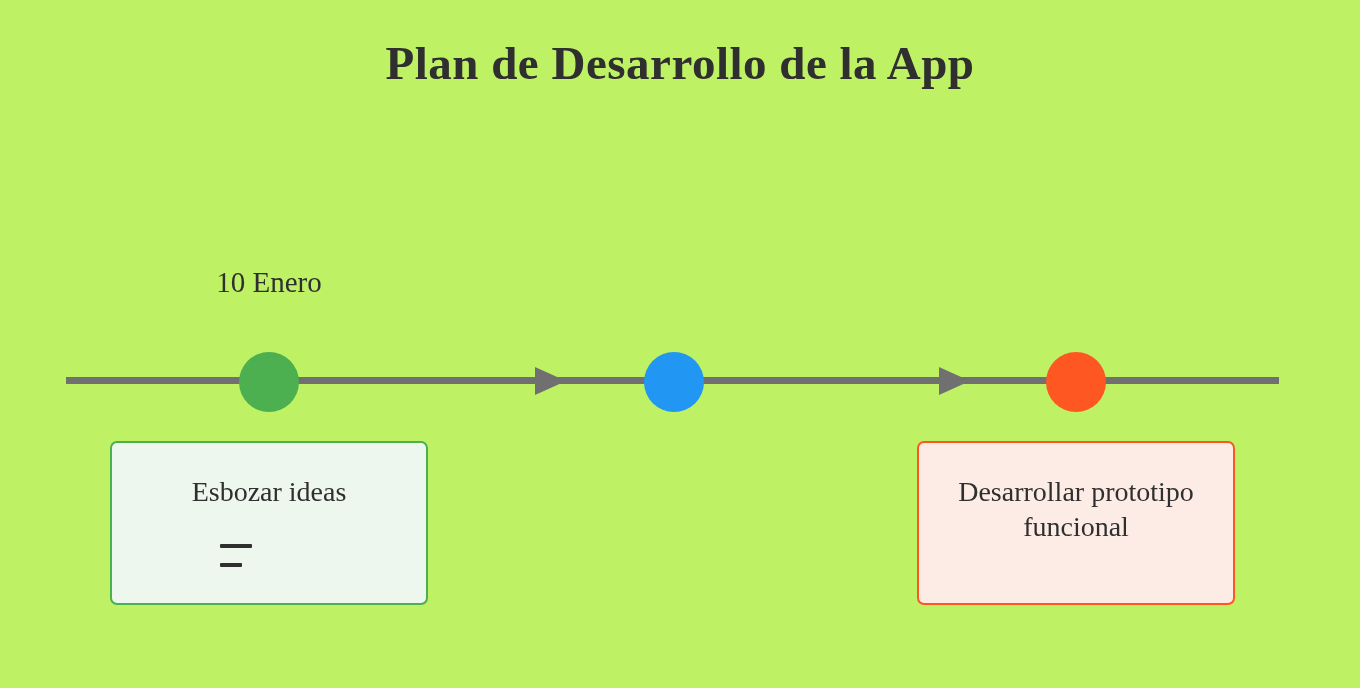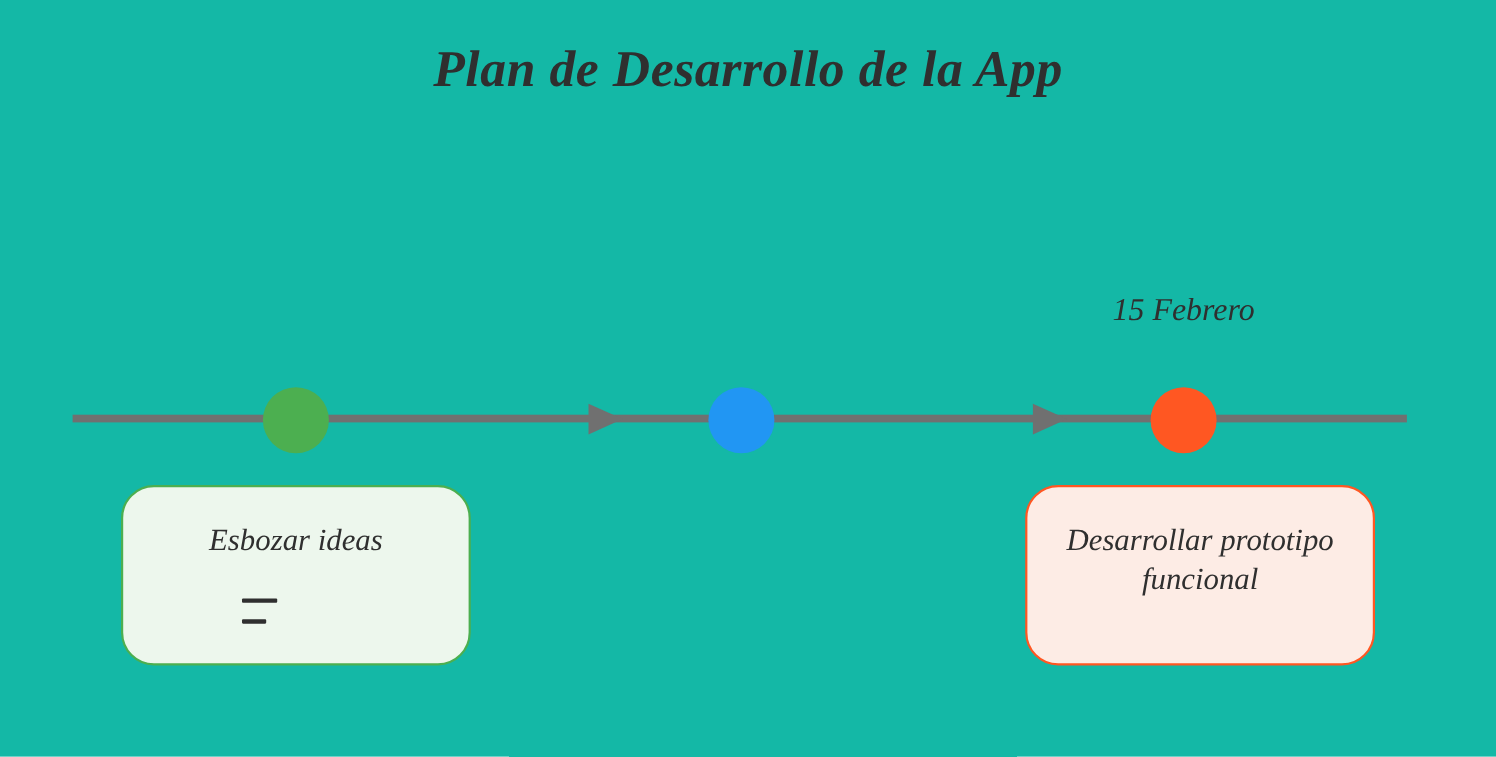--- a/index.html
+++ b/index.html
@@ -1,23 +1,22 @@
 <!DOCTYPE html>
 <html><head>
 <meta charset="utf-8">
 <style>
   html, body { margin: 0; padding: 0; background: #ffffff; }
   .canvas {
     position: relative;
     width: 1360px;
     height: 688px;
-    background: #14b8a6;
+    background: #bef264;
     overflow: hidden;
     font-family: "Liberation Serif", "DejaVu Serif", serif;
-    font-style: italic;
   }
   .title {
     position: absolute;
     top: 36px;
     left: 0;
     width: 100%;
     text-align: center;
     font-size: 47px;
     font-weight: bold;
     letter-spacing: 0.5px;
@@ -60,25 +59,25 @@
   .dot.c0 { left: 239px; }
   .dot.c1 { left: 644px; }
   .dot.c2 { left: 1046px; }
   .card {
     position: absolute;
     top: 441px;
     width: 318px;
     height: 164px;
     box-sizing: border-box;
     border: 2px solid;
-    border-radius: 30px;
+    border-radius: 7px;
   }
   .card.b0 { left: 110px; }
   .card.b1 { left: 515px; }
-  .card.b2 { left: 917px; margin-left: 15px; }
+  .card.b2 { left: 917px; }
   .card-label {
     margin: 31px auto 0;
     max-width: 250px;
     text-align: center;
     font-size: 28px;
     line-height: 35px;
   }
   .sketch-line {
     position: absolute;
     height: 4px;
@@ -94,28 +93,28 @@
 
 <div class="canvas">
 
   <div class="title" style="color: rgb(47, 47, 47);">Plan de Desarrollo de la App</div>
 
   <div class="timeline-line" style="background: rgb(112, 112, 112);"></div>
 
   <div class="arrow a1" style="border-left-color: rgb(112, 112, 112);"></div>
   <div class="arrow a2" style="border-left-color: rgb(112, 112, 112);"></div>
 
+  <div class="date d0" style="color: rgb(47, 47, 47);">10 Enero</div>
   <div class="dot c0" style="background: rgb(76, 175, 80);"></div>
   <div class="card b0" style="border-color: rgb(76, 175, 80); background: rgb(237, 247, 237);">
     <div class="card-label" style="color: rgb(47, 47, 47);">Esbozar ideas</div>
     <div class="sketch-line sk-top" style="width: 32px; background: rgb(47, 47, 47);"></div>
     <div class="sketch-line sk-bottom" style="width: 22px; background: rgb(47, 47, 47);"></div>
   </div>
 
   <div class="dot c1" style="background: rgb(33, 150, 243);"></div>
 
-  <div class="date d2" style="color: rgb(47, 47, 47);">15 Febrero</div>
   <div class="dot c2" style="background: rgb(255, 87, 34);"></div>
   <div class="card b2" style="border-color: rgb(255, 87, 34); background: rgb(253, 236, 229);">
     <div class="card-label" style="color: rgb(47, 47, 47);">Desarrollar prototipo funcional</div>
   </div>
 
 </div>
 
 </body></html>

